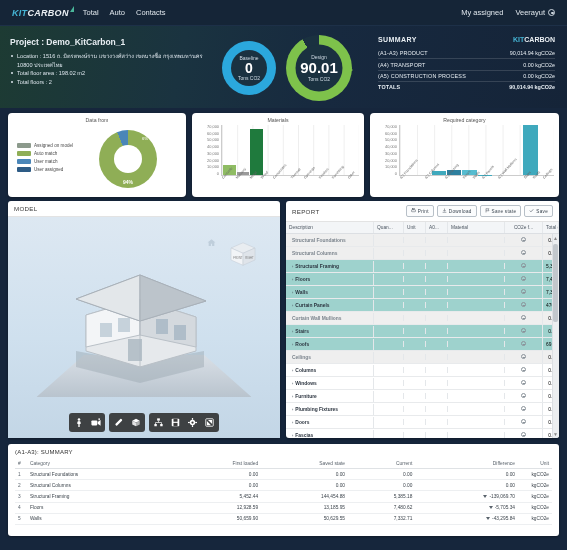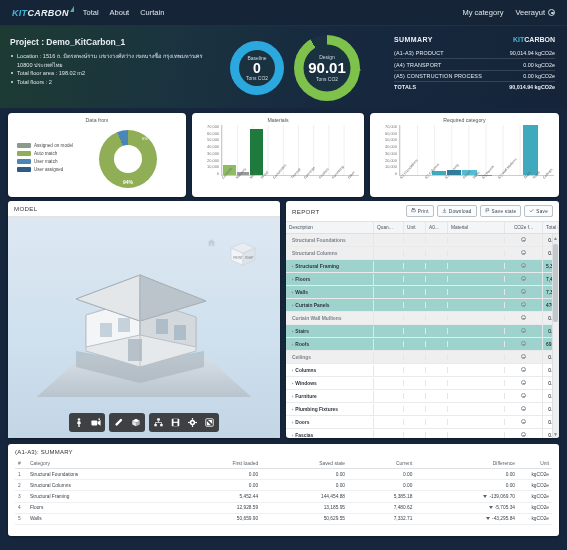--- a/index.html
+++ b/index.html
@@ -33,21 +33,21 @@
   .avatar-dot {
     display:inline-block; width: 7px; height: 7px; border-radius: 50%;
     border: 1px solid #cfd8e0; margin-left: 3px; position: relative; top: 1px;
   }
   .avatar-dot::after{ content:""; position:absolute; left:2px; top:1.5px; width:2.5px;height:2.5px;
     border-radius:50%; background:#cfd8e0;}
   
   .hero {
     height: 82px; padding: 7px 10px;
     background: linear-gradient(100deg,#1d3b33 0%, #1a3340 32%, #17293f 58%, #152438 100%);
-    display: flex; align-items: flex-start; gap: 24px;
+    display: flex; align-items: flex-start; gap: 16px;
     position: relative; overflow: hidden;
   }
   .proj-info { width: 196px; color: #e7edf2; padding-top: 4px; }
   .proj-title { font-size: 8.5px; font-weight: bold; margin-bottom: 5px; }
   .proj-info ul { list-style: none; }
   .proj-info li {
     font-size: 5.6px; line-height: 1.55; position: relative; padding-left: 7px;
     color: #dbe4eb;
   }
   .proj-info li::before{
@@ -230,25 +230,25 @@
 </head>
 <body>
 
 <div class="navbar">
   <div class="logo">
     <span class="k">KIT</span><span class="c">CARBON</span>
     <span class="roof"></span>
   </div>
   <div class="nav-links">
     <a href="#">Total</a>
-    <a href="#">About</a>
-    <a href="#">Curtain</a>
+    <a href="#">Auto</a>
+    <a href="#">Contacts</a>
   </div>
   <div class="nav-right">
-    <a href="#">My category</a>
+    <a href="#">My assigned</a>
     <a href="#"><span>Veerayut</span><span class="avatar-dot"></span></a>
   </div>
 </div>
 
 <div class="hero">
   <div class="proj-info">
     <div class="proj-title">Project : Demo_KitCarbon_1</div>
     <ul>
       <li>Location : 1516 ถ. มิตรตพงษ์ราม แขวงวงศ์สว่าง เขตบางซื่อ กรุงเทพมหานคร 10800 ประเทศไทย</li>
       <li>Total floor area : 198.02 m2</li>

